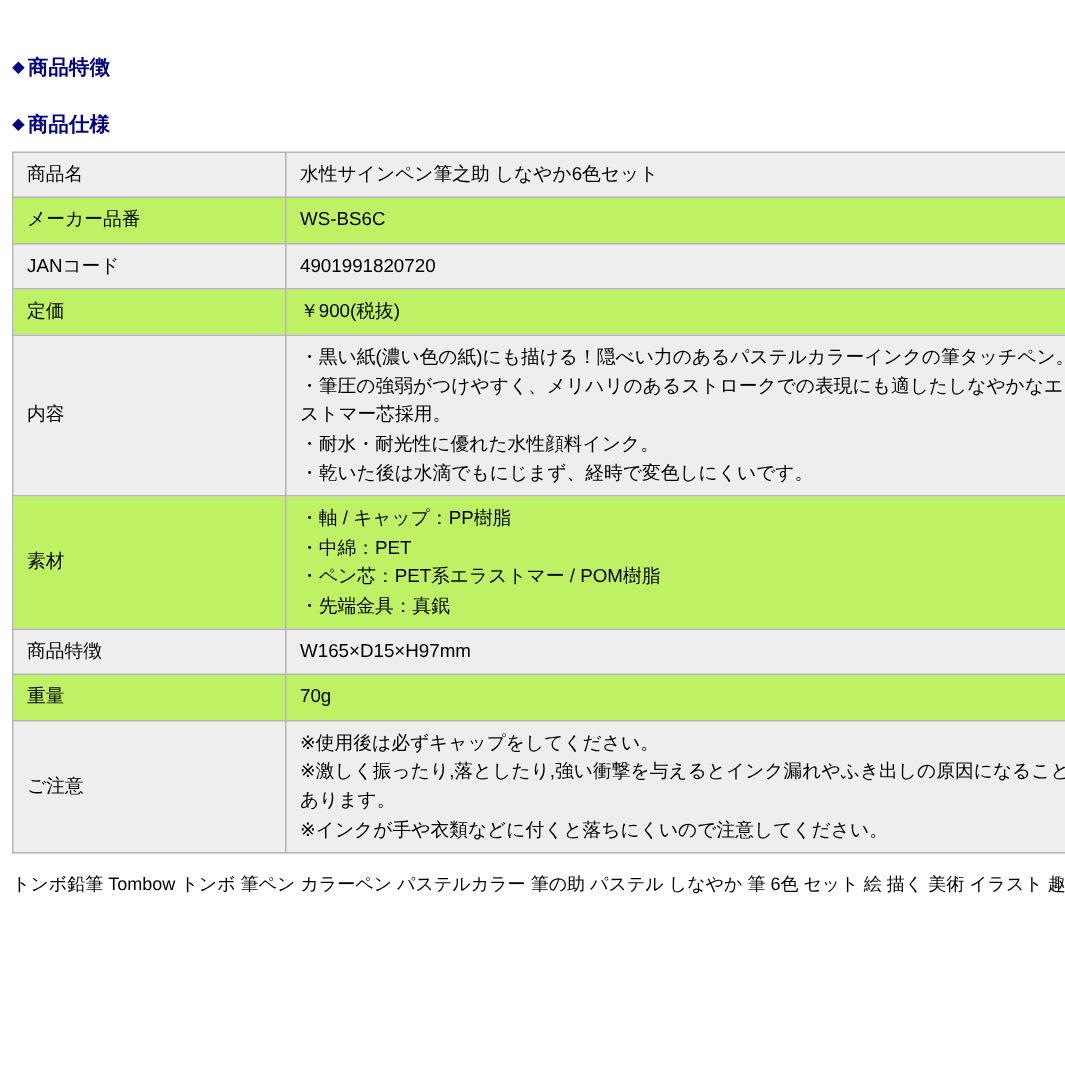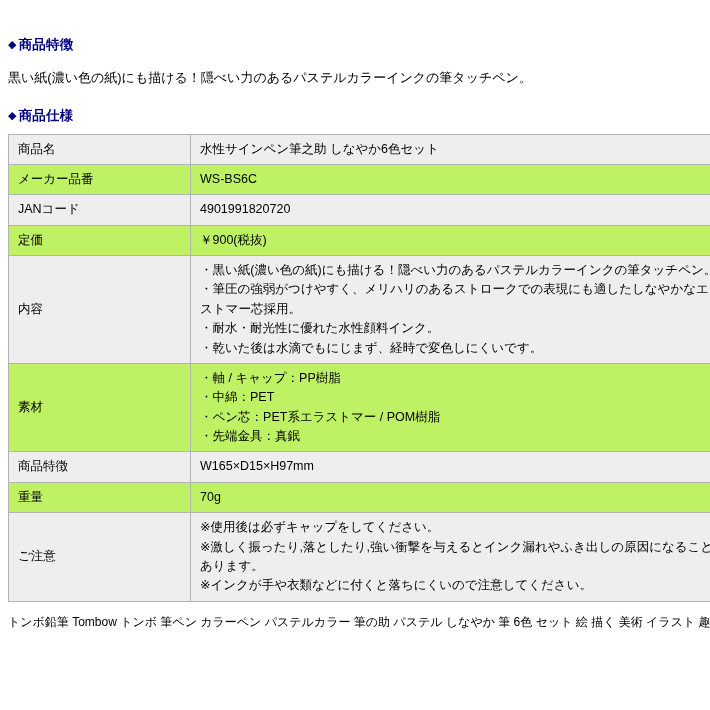--- a/index.html
+++ b/index.html
@@ -83,21 +83,20 @@
 </style>
 </head>
 <body>
 
 <div class="page">
 
   <div id="feature-heading-row" class="section-heading">
     <span class="diamond">◆</span><span>商品特徴</span>
   </div>
 
-  <div class="feature-text">黒い紙(濃い色の紙)にも描ける！隠べい力のあるパステルカラーインクの筆タッチペン。</div>
 
   <div id="spec-heading-row" class="section-heading">
     <span class="diamond">◆</span><span>商品仕様</span>
   </div>
 
   <table class="spec-table">
     <tbody>
       <tr class="shaded">
         <td class="label-cell">商品名</td>
         <td class="value-cell">水性サインペン筆之助 しなやか6色セット</td>

